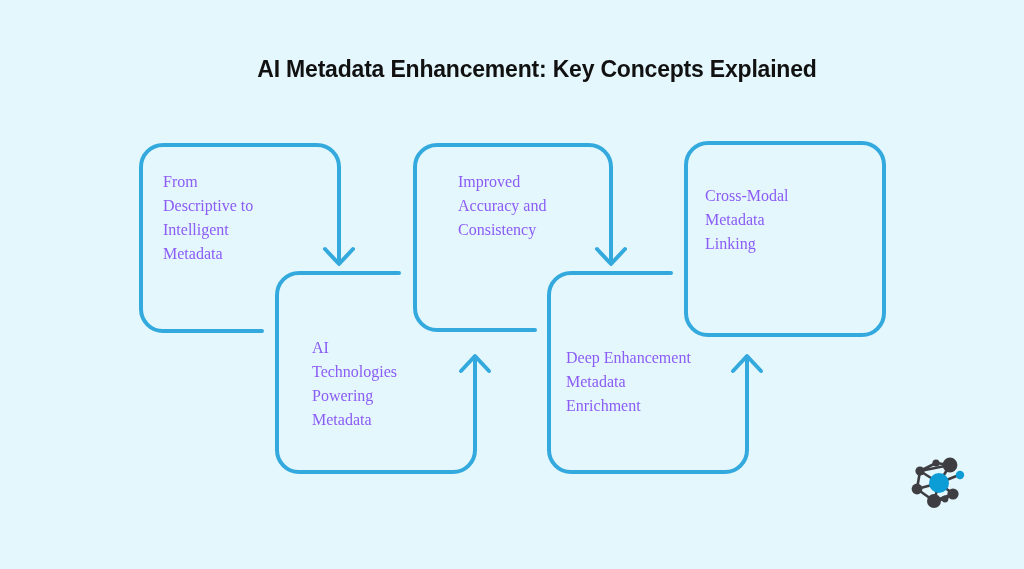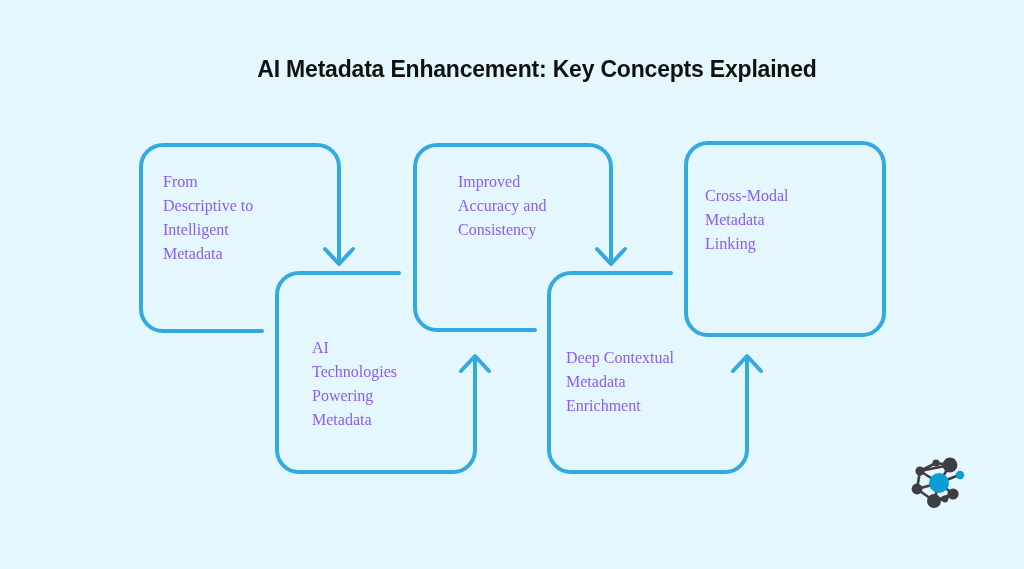--- a/index.html
+++ b/index.html
@@ -100,21 +100,21 @@
 
   <div class="node-label" style="left:312px; top:336px; width:176px;">AI
 Technologies
 Powering
 Metadata</div>
 
   <div class="node-label" style="left:442px; top:170px; width:176px;margin-left:16px;">Improved
 Accuracy and
 Consistency</div>
 
-  <div class="node-label" style="left:566px; top:346px; width:190px;">Deep Contextual
+  <div class="node-label" style="left:566px; top:346px; width:190px;">Deep Enhancement
 Metadata
 Enrichment</div>
 
   <div class="node-label" style="left:705px; top:184px; width:176px;">Cross-Modal
 Metadata
 Linking</div>
 
   <svg id="logo" viewBox="0 0 72 68">
     <g stroke="#3e3e42" stroke-width="2.6" fill="none">
       <line x1="17" y1="24" x2="33" y2="16"></line>

